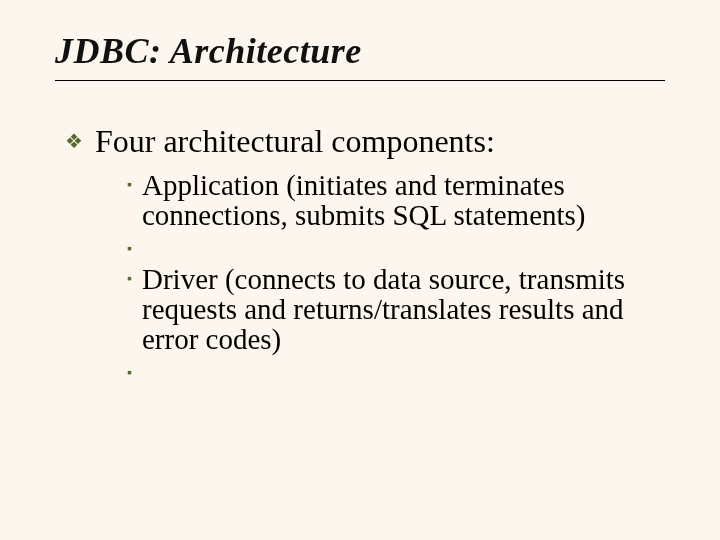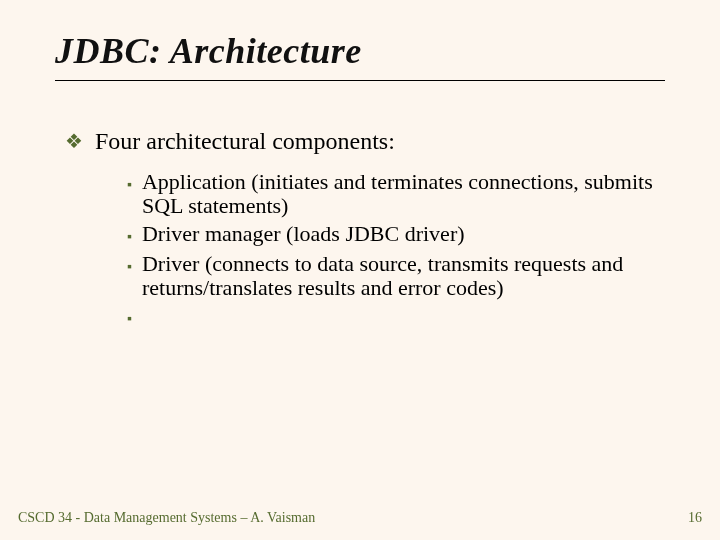--- a/index.html
+++ b/index.html
@@ -36,43 +36,43 @@
     margin-bottom: 14px;
   }
   .diamond {
     color: #556b2f;
     font-size: 20px;
     line-height: 28px;
     margin-right: 12px;
     transform: translateY(1px);
   }
   .level1-text {
-    font-size: 24px;
+    font-size: 32px;
     line-height: 30px;
     color: #000;
   }
   .level2-list {
     margin-left: 72px;
     margin-top: 6px;
   }
   .level2 {
     display: flex;
     align-items: flex-start;
     margin-bottom: 4px;
   }
   .square {
     color: #556b2f;
     font-size: 14px;
     line-height: 26px;
     margin-right: 10px;
     transform: translateY(2px);
   }
   .level2-text {
-    font-size: 22px;
-    line-height: 24px;
+    font-size: 29px;
+    line-height: 30px;
     color: #000;
     max-width: 540px;
   }
   .footer {
     position: absolute;
     bottom: 14px;
     left: 18px;
     right: 18px;
     display: flex;
     justify-content: space-between;
@@ -93,29 +93,24 @@
     <span class="level1-text">Four architectural components:</span>
   </div>
 
   <div class="level2-list">
     <div class="level2">
       <span class="square">▪</span>
       <span class="level2-text">Application (initiates and terminates connections, submits SQL statements)</span>
     </div>
     <div class="level2">
       <span class="square">▪</span>
-      <span class="level2-text">Driver manager (loads JDBC driver)</span>
     </div>
     <div class="level2">
       <span class="square">▪</span>
       <span class="level2-text">Driver (connects to data source, transmits requests and returns/translates results and error codes)</span>
     </div>
     <div class="level2">
       <span class="square">▪</span>
     </div>
   </div>
 
-  <div class="footer">
-    <span>CSCD 34 - Data Management Systems – A. Vaisman</span>
-    <span>16</span>
-  </div>
 
 </div>
 
 </body></html>

